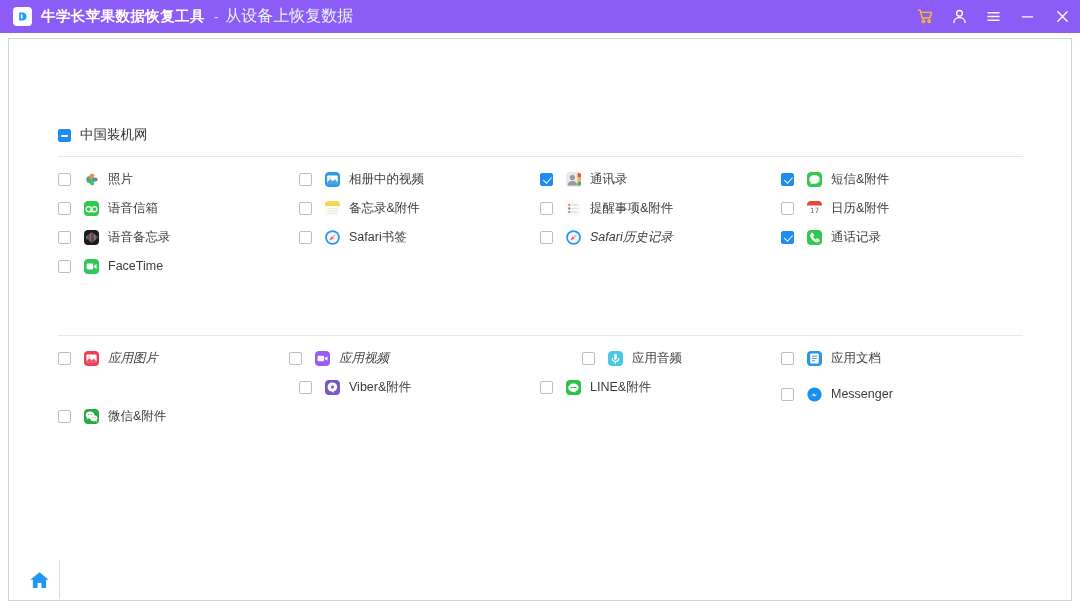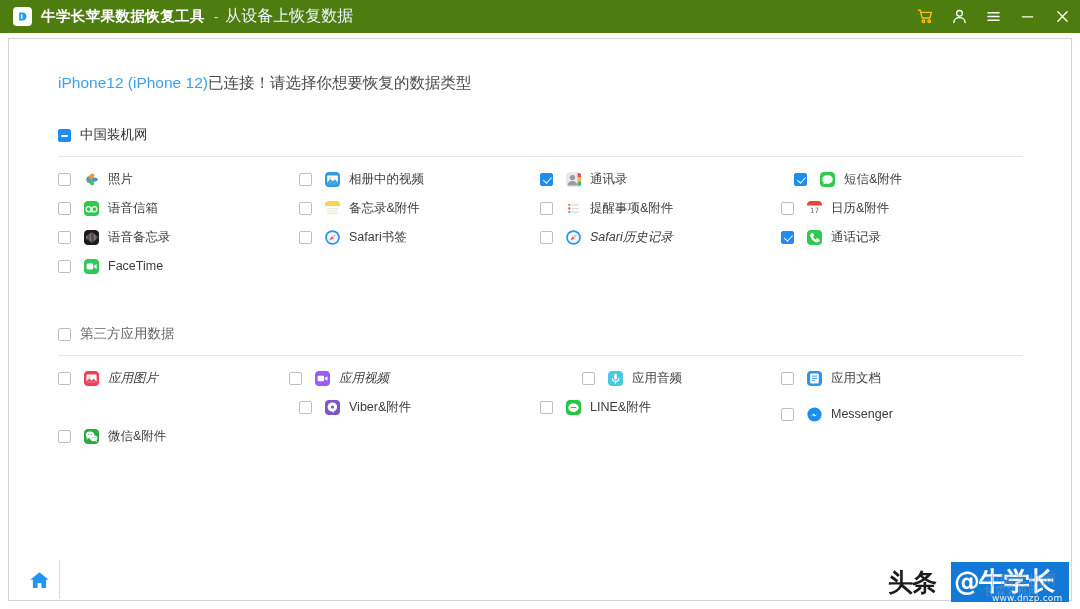--- a/index.html
+++ b/index.html
@@ -7,21 +7,21 @@
     width:1080px;height:609px;overflow:hidden;
     background:#ffffff;
     font-family:"Liberation Sans","DejaVu Sans",sans-serif;
     -webkit-font-smoothing:antialiased;
   }
   .app{position:relative;width:1080px;height:609px;background:#fff;}
 
   
   .titlebar{
     position:absolute;left:0;top:0;width:1080px;height:33px;
-    background:#4d7c0f;display:flex;align-items:center;
+    background:#8b5cf6;display:flex;align-items:center;
   }
   .logo{
     width:19px;height:19px;border-radius:4px;background:#ffffff;
     margin-left:13px;display:flex;align-items:center;justify-content:center;
     flex:0 0 auto;
   }
   .logo svg{display:block;}
   .app-title{
     color:#ffffff;font-size:14.5px;font-weight:bold;margin-left:9px;
     letter-spacing:.4px;white-space:nowrap;
@@ -167,23 +167,20 @@
         <svg width="17" height="17" viewBox="0 0 20 20" stroke="#ffffff" stroke-width="1.6" stroke-linecap="round">
           <line x1="4.5" y1="4.5" x2="15.5" y2="15.5"></line>
           <line x1="15.5" y1="4.5" x2="4.5" y2="15.5"></line>
         </svg>
       </div>
     </div>
   </div>
 
   <div class="content">
 
-    <div class="headline">
-      <span class="dev">iPhone12 (iPhone 12)</span><span class="msg">已连接！请选择你想要恢复的数据类型</span>
-    </div>
 
     <div class="section sec-sys">
       <div class="sec-head">
         <span class="cb ind"></span>
         <span class="sec-label">中国装机网</span>
       </div>
       <div class="sec-rule"></div>
       <div class="grid" id="grid-system" style="height:118px">
           <div class="item" style="left: 0px; top: 0px;">
             <span class="cb"></span>
@@ -314,21 +311,21 @@
             <span class="ico">
               <svg width="15" height="15" viewBox="0 0 15 15">
                 <circle cx="7.5" cy="7.5" r="7.3" fill="#2196f3"></circle>
                 <circle cx="7.5" cy="7.5" r="5.6" fill="#f2f6f8"></circle>
                 <path d="M10.6 4.4 6.5 6.5 4.4 10.6 8.5 8.5z" fill="#ff4d4f"></path>
                 <path d="M10.6 4.4 8.5 8.5 6.5 6.5z" fill="#d9d9d9"></path>
               </svg>
             </span>
             <span class="lbl">Safari历史记录</span>
           </div>
-          <div class="item" style="left: 723px; top: 0px; margin-left: 13px;">
+          <div class="item" style="left: 723px; top: 0px;">
             <span class="cb on"></span>
             <span class="ico">
               <svg width="15" height="15" viewBox="0 0 15 15">
                 <rect x="0" y="0" width="15" height="15" rx="3.5" fill="#2fca4e"></rect>
                 <path d="M7.5 3.1c3.1 0 5.2 1.9 5.2 4.3s-2.1 4.3-5.2 4.3c-.6 0-1.2-.07-1.7-.2L3.2 12.6l.8-1.9C3 10 2.3 8.9 2.3 7.4c0-2.4 2.1-4.3 5.2-4.3z" fill="#fff"></path>
               </svg>
             </span>
             <span class="lbl">短信&amp;附件</span>
           </div>
           <div class="item" style="left: 723px; top: 29px;">
@@ -349,24 +346,20 @@
                 <rect x="0" y="0" width="15" height="15" rx="3.5" fill="#2fca4e"></rect>
                 <path d="M4.2 3.0c.5-.5 1.2-.4 1.6.1l1.1 1.5c.35.5.3 1.1-.15 1.5l-.7.6c.5 1.1 1.5 2.1 2.6 2.6l.6-.7c.4-.45 1-.5 1.5-.15l1.5 1.1c.5.4.6 1.1.1 1.6l-.7.7c-.6.6-1.5.8-2.3.5-2.9-1-5.1-3.2-6.1-6.1-.3-.8-.1-1.7.5-2.3z" fill="#fff"></path>
               </svg>
             </span>
             <span class="lbl">通话记录</span>
           </div>
         </div>
     </div>
 
     <div class="section sec-third">
-      <div class="sec-head">
-        <span class="cb"></span>
-        <span class="sec-label dim">第三方应用数据</span>
-      </div>
       <div class="sec-rule"></div>
       <div class="grid" id="grid-third-party" style="height:90px">
           <div class="item" style="left: 0px; top: 0px; font-style: italic;">
             <span class="cb"></span>
             <span class="ico">
               <svg width="15" height="15" viewBox="0 0 15 15">
                 <rect x="0" y="0" width="15" height="15" rx="3.5" fill="#ef3e56"></rect>
                 <rect x="2.4" y="3.6" width="10.2" height="7.8" rx="1.1" fill="#fff"></rect>
                 <path d="M2.4 10.3 5.4 7.2l2.2 2.3 2.0-1.9 3.0 2.9v.2a1.1 1.1 0 0 1-1.1 1.1H3.5a1.1 1.1 0 0 1-1.1-1.1z" fill="#f0506e"></path>
                 <circle cx="5.0" cy="6.0" r="0.95" fill="#ffd23f"></circle>
@@ -465,22 +458,14 @@
 
   <div class="footer">
     <div class="foot-sep"></div>
     <div class="home">
       <svg width="21" height="19" viewBox="0 0 22 20" fill="#2196f3">
         <path d="M11 1.2 1.4 9.3h2.6V18h5V12.6h4V18h5V9.3h2.6z"></path>
       </svg>
     </div>
   </div>
 
-  <div class="wm">
-    <div class="wm-tt">头条</div>
-    <div class="wm-blk"></div>
-    <div class="wm-at">@牛学长</div>
-    <div class="wm-ghost">中国装机网</div>
-    <div class="wm-ghost2">甘霖装机网</div>
-    <div class="wm-url">www.dnzp.com</div>
-  </div>
 
 </div>
 
 </body></html>

